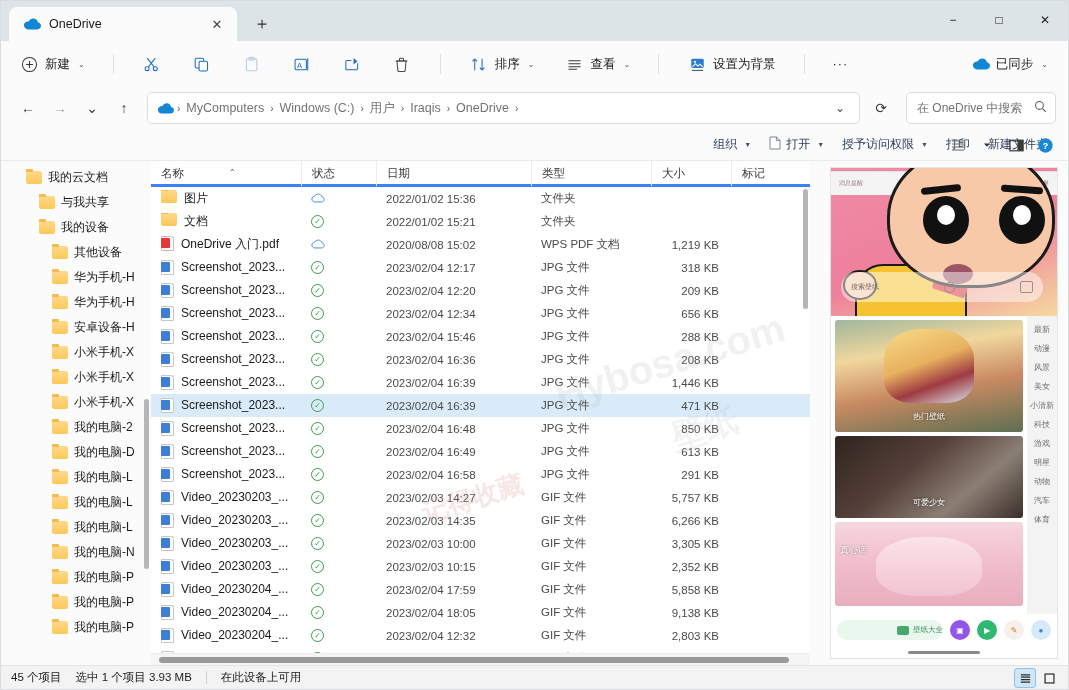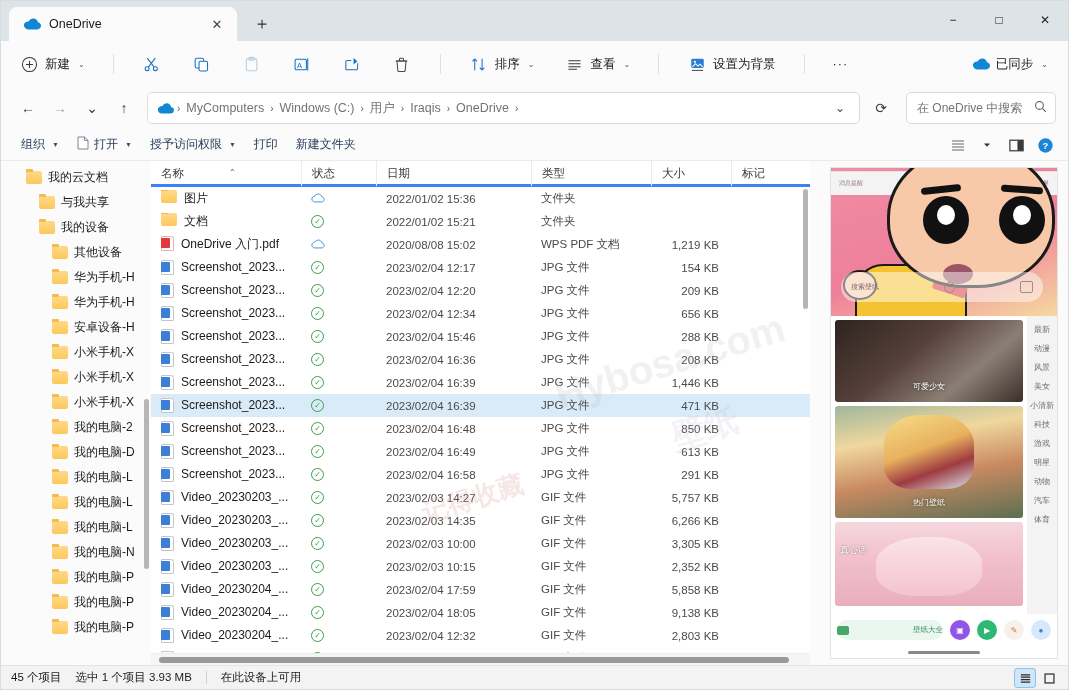--- a/index.html
+++ b/index.html
@@ -127,20 +127,21 @@
   }
 
   
   .cmdbar {
     height: 32px; min-height: 32px;
     background: #fbfbfb;
     display: flex; align-items: center;
     padding: 0 12px; gap: 2px;
     border-bottom: 1px solid #eaeaea;
     position: relative;
+    justify-content: flex-end;
   }
   .cmd {
     height: 26px; padding: 0 8px; border-radius: 4px;
     display: flex; align-items: center; gap: 5px;
     font-size: 12px; color: #2a3d5c; white-space: nowrap;
   }
   .cmd .tri { font-size: 7px; color: #43536e; margin-left: 2px; }
   .cmd-right {
     position: absolute; right: 10px; top: 3px;
     display: flex; align-items: center; gap: 3px;
@@ -394,21 +395,21 @@
     padding-top: 5px; gap: 1px;
   }
   .gal-side .it { font-size: 8px; color: #6b6b6b; line-height: 1; padding: 5px 0; }
 
   .dockbar {
     height: 32px; min-height: 32px; background: #fff;
     display: flex; align-items: center; padding: 0 6px; gap: 7px;
   }
   .dock-main {
     height: 20px; flex: 1; background: #e9f7ee; border-radius: 10px;
-    display: flex; align-items: center; justify-content: space-between; gap: 4px;
+    display: flex; align-items: center; justify-content: flex-end; gap: 4px;
     font-size: 7.5px; color: #3c8c5c;
   }
   .dock-main .gico { width: 12px; height: 9px; background: #46a96b; border-radius: 2px; }
   .dock-ico {
     width: 20px; height: 20px; border-radius: 50%;
     display: flex; align-items: center; justify-content: center;
     font-size: 8px; color: #fff;
   }
   .homebar {
     height: 12px; min-height: 12px; background: #fff;
@@ -833,21 +834,21 @@
                 <span class="page"></span>
                 <span class="badge"></span>
               </span>
               <span>Screenshot_2023...</span>
             </div>
             <div class="cell c-status" style="width: 75px;">
               <span class="check-ico">✓</span>
             </div>
             <div class="cell c-date" style="width: 155px;">2023/02/04 12:17</div>
             <div class="cell c-type" style="width: 120px;">JPG 文件</div>
-            <div class="cell c-size" style="width: 80px;">154 KB</div>
+            <div class="cell c-size" style="width: 80px;">318 KB</div>
           </div>
           <div class="row">
             <div class="cell c-name" style="width: 150px;">
               <span class="doc-ico jpg">
                 <span class="page"></span>
                 <span class="badge"></span>
               </span>
               <span>Screenshot_2023...</span>
             </div>
             <div class="cell c-status" style="width: 75px;">
@@ -1130,25 +1131,25 @@
           <div class="searchbar">
             <span class="sb-txt">搜索壁纸</span>
             <span class="sb-o"></span>
             <span class="sb-sq"></span>
           </div>
         </div>
 
         <div class="gal">
           <div class="gal-cols">
             <div class="gcol">
+              <div class="card c-anime1">
+                <span class="ctr">热门壁纸</span>
+              </div>
               <div class="card c-dark">
                 <span class="ctr">可爱少女</span>
-              </div>
-              <div class="card c-anime1">
-                <span class="ctr">热门壁纸</span>
               </div>
               <div class="card c-pink">
                 <span class="lbl tl">真心话</span>
               </div>
             </div>
           </div>
           <div class="gal-side" id="cats">
               <div class="it">最新</div>
               <div class="it">动漫</div>
               <div class="it">风景</div>

